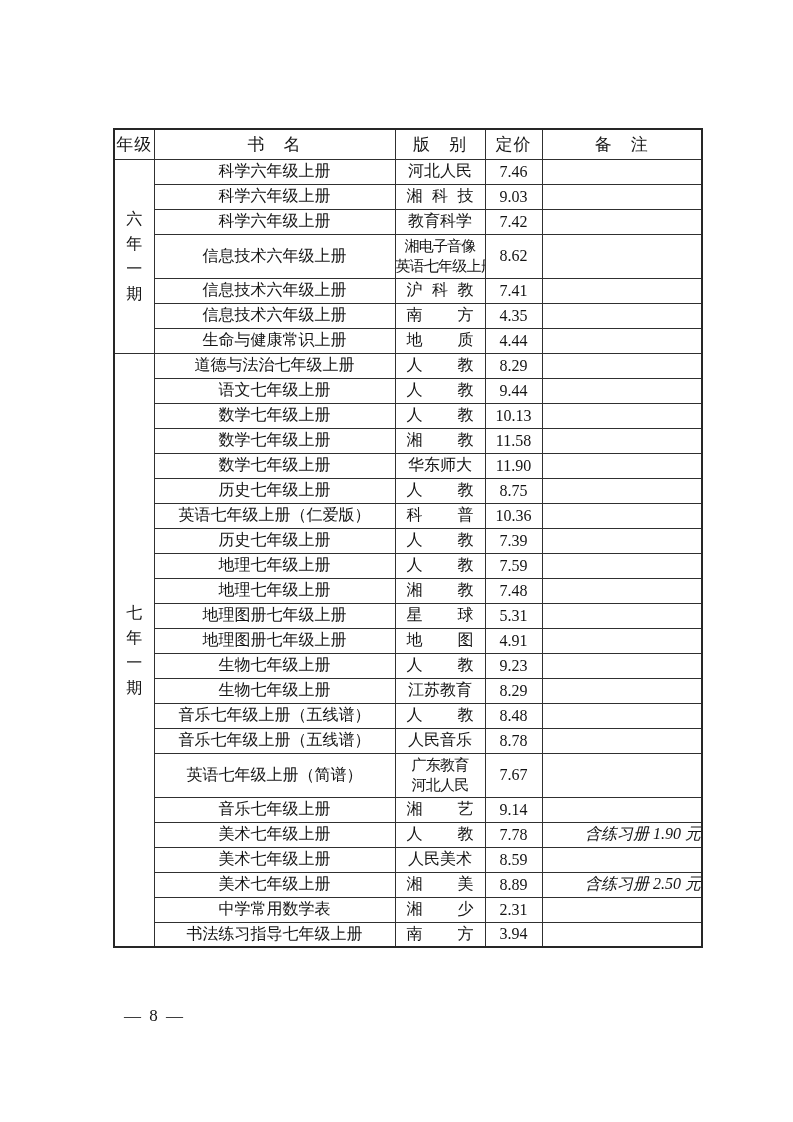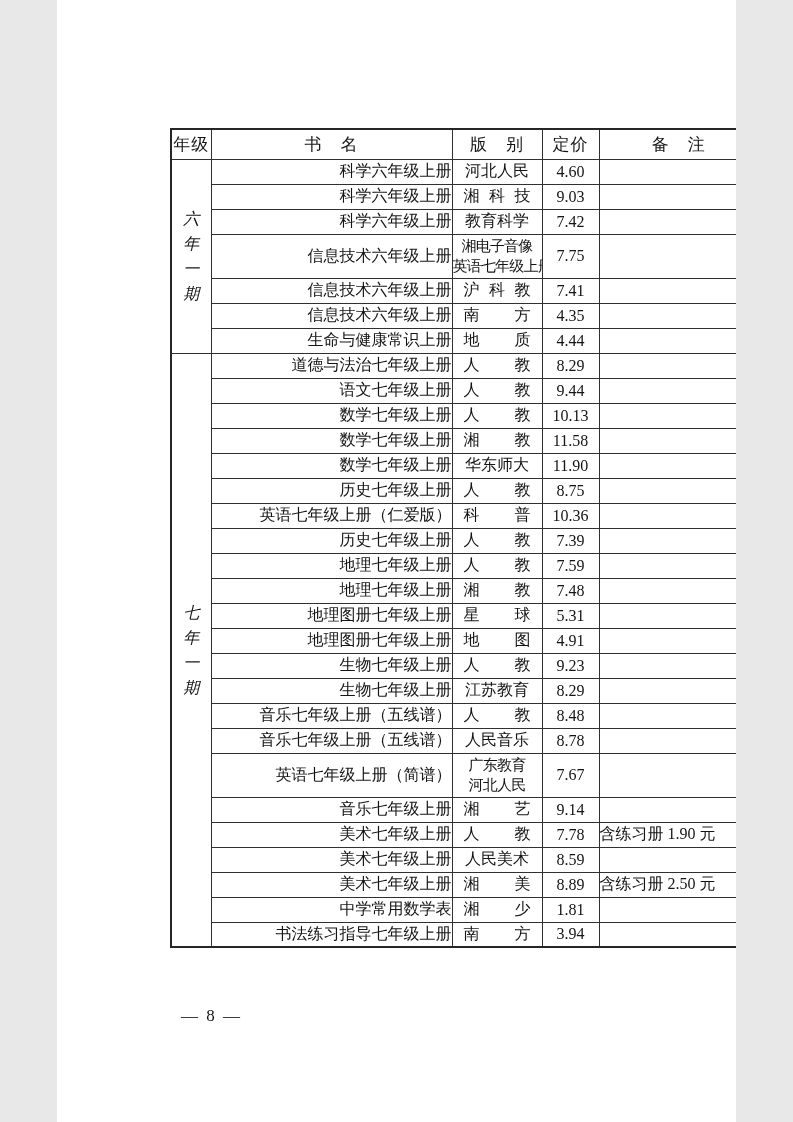--- a/index.html
+++ b/index.html
@@ -2,21 +2,21 @@
 <html><head>
 <meta charset="utf-8">
 <style>
   html, body {
     margin: 0;
     padding: 0;
     background: #e8e8e8;
   }
   .page {
     position: relative;
-    width: 679px;
+    width: 793px;
     height: 1122px;
     margin: 0 auto;
     background: #ffffff;
     font-family: "Liberation Serif", "DejaVu Serif", serif;
     color: #141414;
     overflow: hidden;
   }
   table.price-table {
     position: absolute;
     left: 113px;
@@ -43,53 +43,53 @@
   .price-table tbody td {
     height: 25px;
     font-size: 16px;
     padding: 0;
   }
   tr.tall td { height: 44px; }
   .grade-cell {
     vertical-align: middle;
     text-align: center;
     padding: 0;
-    font-style: italic;
   }
   .grade-label {
     width: 18px;
     margin: 0 auto;
     font-size: 16px;
     line-height: 25px;
     text-align: center;
     word-break: break-all;
   }
   .book-cell {
-    text-align: right;
+    text-align: center;
     padding: 0 4px 0 11px;
   }
   .pub-cell { text-align: center; }
   .pub-spread {
     display: flex;
     justify-content: space-between;
     padding: 0 11px;
   }
   .pub-spread span { display: inline-block; }
   .pub-line {
     display: block;
     line-height: 20px;
     font-size: 15px;
     letter-spacing: -0.8px;
     text-align: center;
     white-space: nowrap;
   }
   .price-cell { text-align: center; }
   .note-cell {
-    text-align: left;
+    text-align: right;
     padding-left: 8px;
+    font-style: italic;
   }
   .page-number {
     position: absolute;
     left: 124px;
     top: 1006px;
     font-size: 17px;
     letter-spacing: 2px;
     white-space: pre;
   }
 </style>
@@ -115,21 +115,21 @@
         <th>备　注</th>
       </tr>
     </thead>
     <tbody id="table-body">
         <tr>
           <td class="grade-cell" rowspan="7">
             <div class="grade-label">六年一期</div>
           </td>
           <td class="book-cell">科学六年级上册</td>
           <td class="pub-cell">河北人民</td>
-          <td class="price-cell">4.60</td>
+          <td class="price-cell">7.46</td>
           <td class="note-cell"></td>
         </tr>
         <tr>
           <td class="book-cell">科学六年级上册</td>
           <td class="pub-cell">
             <div class="pub-spread">
               <span>湘</span>
               <span>科</span>
               <span>技</span>
             </div>
@@ -142,21 +142,21 @@
           <td class="pub-cell">教育科学</td>
           <td class="price-cell">7.42</td>
           <td class="note-cell"></td>
         </tr>
         <tr class="tall">
           <td class="book-cell">信息技术六年级上册</td>
           <td class="pub-cell">
             <span class="pub-line">湘电子音像</span>
             <span class="pub-line">英语七年级上册</span>
           </td>
-          <td class="price-cell">7.75</td>
+          <td class="price-cell">8.62</td>
           <td class="note-cell"></td>
         </tr>
         <tr>
           <td class="book-cell">信息技术六年级上册</td>
           <td class="pub-cell">
             <div class="pub-spread">
               <span>沪</span>
               <span>科</span>
               <span>教</span>
             </div>
@@ -399,21 +399,21 @@
           <td class="note-cell">含练习册 2.50 元</td>
         </tr>
         <tr>
           <td class="book-cell">中学常用数学表</td>
           <td class="pub-cell">
             <div class="pub-spread">
               <span>湘</span>
               <span>少</span>
             </div>
           </td>
-          <td class="price-cell">1.81</td>
+          <td class="price-cell">2.31</td>
           <td class="note-cell"></td>
         </tr>
         <tr>
           <td class="book-cell">书法练习指导七年级上册</td>
           <td class="pub-cell">
             <div class="pub-spread">
               <span>南</span>
               <span>方</span>
             </div>
           </td>

